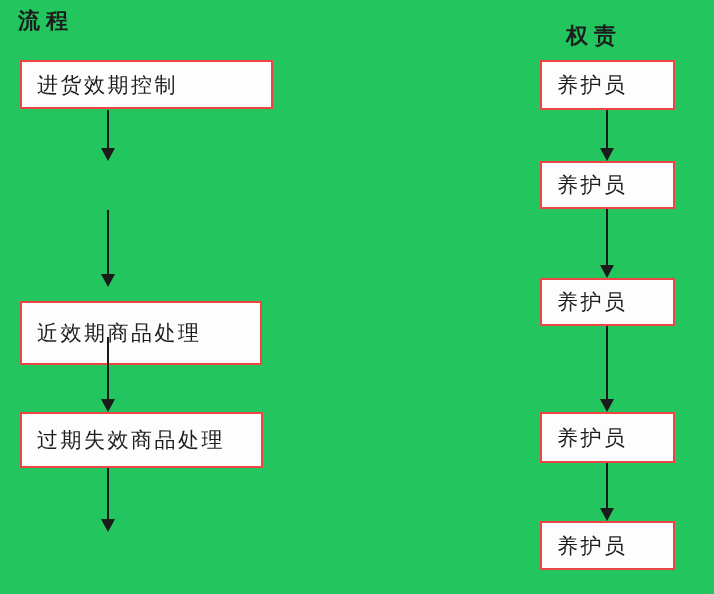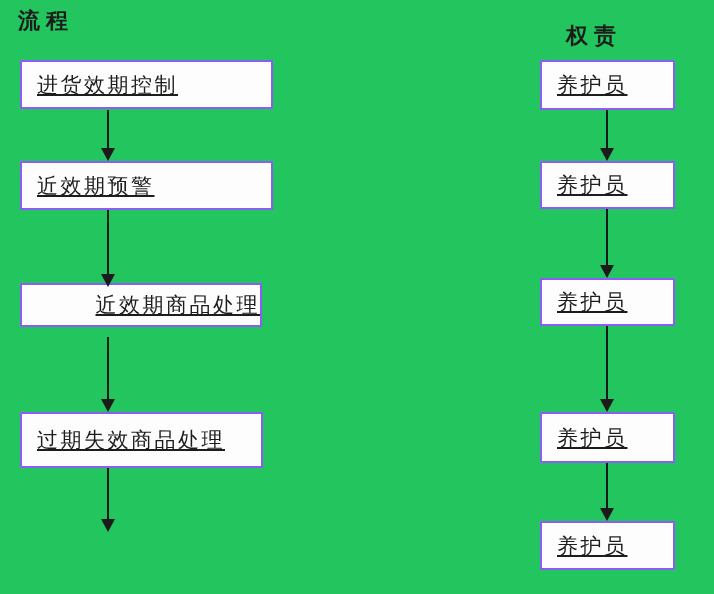--- a/index.html
+++ b/index.html
@@ -22,35 +22,34 @@
     letter-spacing: 6px;
     color: #1c1c1c;
     white-space: nowrap;
   }
   .hdr-process { left: 18px; top: 6px; }
   .hdr-resp    { left: 566px; top: 21px; }
 
   .fbox {
     position: absolute;
     box-sizing: border-box;
-    border: 2px solid #8b5cf6;
+    border: 2px solid #ef4444;
     background: #fdfdfd;
     display: flex;
     align-items: center;
     padding-left: 15px;
     font-size: 21px;
     letter-spacing: 2.5px;
     color: #1d1d1d;
     white-space: nowrap;
-    text-decoration: underline;
   }
   
   .p1 { left: 20px; top: 60px;  width: 253px; height: 49px; }
   .p2 { left: 20px; top: 161px; width: 253px; height: 49px; }
-  .p3 { left: 20px; top: 283px; width: 242px; height: 44px; justify-content: flex-end; }
+  .p3 { left: 20px; top: 301px; width: 242px; height: 64px; }
   .p4 { left: 20px; top: 412px; width: 243px; height: 56px; }
   .p5 { left: 20px; top: 532px; width: 243px; height: 50px; }
   
   .r1 { left: 540px; top: 60px;  width: 135px; height: 50px; }
   .r2 { left: 540px; top: 161px; width: 135px; height: 48px; }
   .r3 { left: 540px; top: 278px; width: 135px; height: 48px; }
   .r4 { left: 540px; top: 412px; width: 135px; height: 51px; }
   .r5 { left: 540px; top: 521px; width: 135px; height: 49px; }
 
   
@@ -93,23 +92,20 @@
 <body>
 
 <div class="canvas">
 
   <div class="col-header hdr-process">流程</div>
   <div class="col-header hdr-resp">权责</div>
 
   <div class="fbox p1">
     <span>进货效期控制</span>
   </div>
-  <div class="fbox p2">
-    <span>近效期预警</span>
-  </div>
   <div class="fbox p3">
     <span>近效期商品处理</span>
   </div>
   <div class="fbox p4">
     <span>过期失效商品处理</span>
   </div>
 
   <div class="arrow la1"></div>
   <div class="arrow la2"></div>
   <div class="arrow la3"></div>

